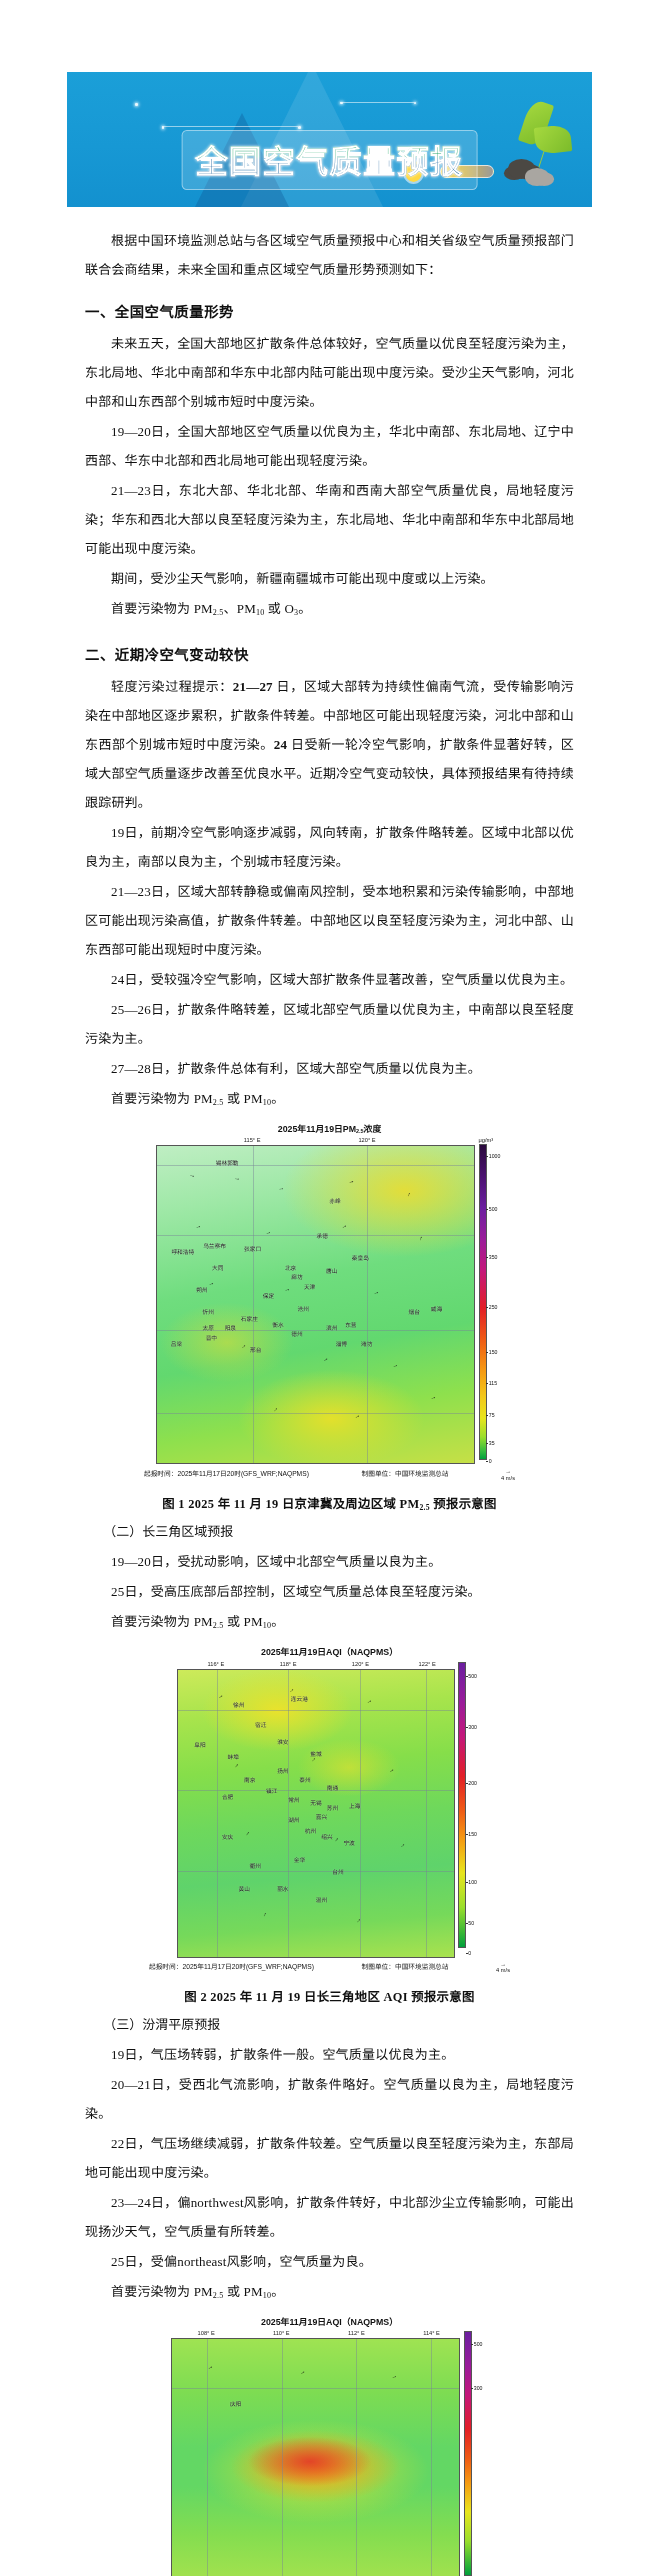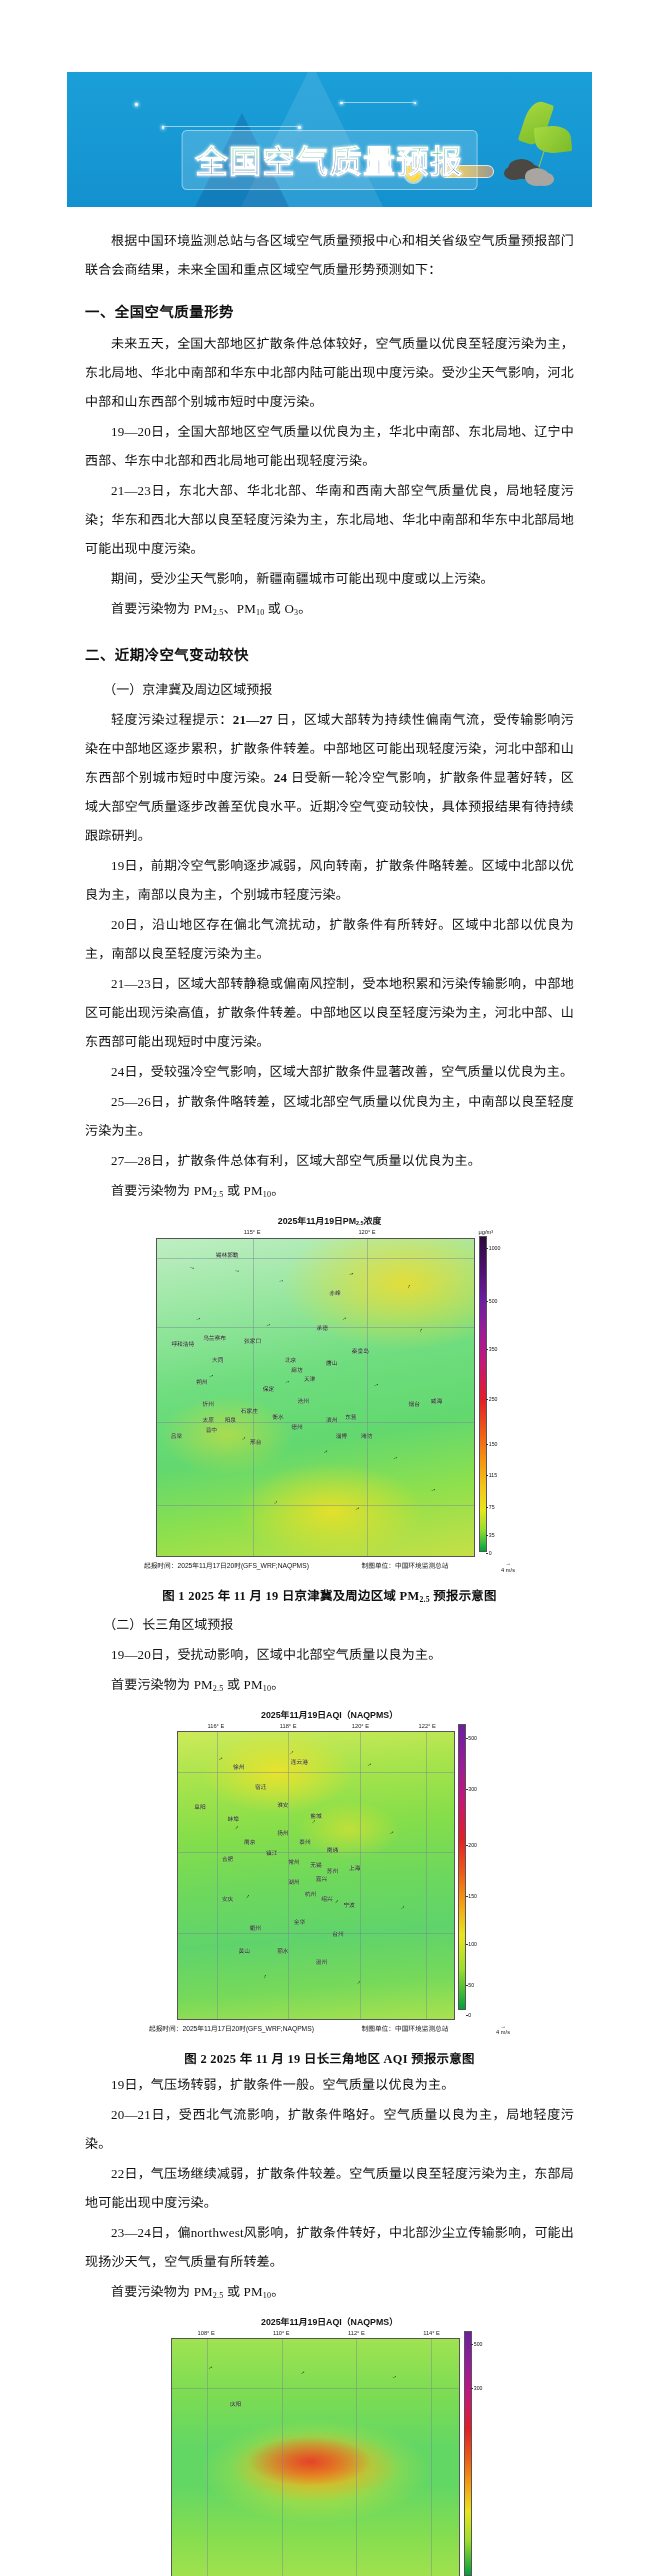--- a/index.html
+++ b/index.html
@@ -249,26 +249,24 @@
     <p class="para">未来五天，全国大部地区扩散条件总体较好，空气质量以优良至轻度污染为主，东北局地、华北中南部和华东中北部内陆可能出现中度污染。受沙尘天气影响，河北中部和山东西部个别城市短时中度污染。</p>
     <p class="para">19—20日，全国大部地区空气质量以优良为主，华北中南部、东北局地、辽宁中西部、华东中北部和西北局地可能出现轻度污染。</p>
     <p class="para">21—23日，东北大部、华北北部、华南和西南大部空气质量优良，局地轻度污染；华东和西北大部以良至轻度污染为主，东北局地、华北中南部和华东中北部局地可能出现中度污染。</p>
     <p class="para">期间，受沙尘天气影响，新疆南疆城市可能出现中度或以上污染。</p>
     <p class="para">
       <span>首要污染物为 PM</span><sub>2.5</sub><span>、PM</span><sub>10</sub><span> 或 O</span><sub>3</sub><span>。</span>
     </p>
 
     <h2 class="h-sec">二、近期冷空气变动较快</h2>
 
-    <h3 class="h-sub">（一）京津冀及周边区域预报</h3>
     <p class="para">
       <span>轻度污染过程提示：</span><span class="bold">21—27</span><span> 日，区域大部转为持续性偏南气流，受传输影响污染在中部地区逐步累积，扩散条件转差。中部地区可能出现轻度污染，河北中部和山东西部个别城市短时中度污染。</span><span class="bold">24</span><span> 日受新一轮冷空气影响，扩散条件显著好转，区域大部空气质量逐步改善至优良水平。近期冷空气变动较快，具体预报结果有待持续跟踪研判。</span>
     </p>
     <p class="para">19日，前期冷空气影响逐步减弱，风向转南，扩散条件略转差。区域中北部以优良为主，南部以良为主，个别城市轻度污染。</p>
-    <p class="para">20日，沿山地区存在偏北气流扰动，扩散条件有所转好。区域中北部以优良为主，南部以良至轻度污染为主。</p>
     <p class="para">21—23日，区域大部转静稳或偏南风控制，受本地积累和污染传输影响，中部地区可能出现污染高值，扩散条件转差。中部地区以良至轻度污染为主，河北中部、山东西部可能出现短时中度污染。</p>
     <p class="para">24日，受较强冷空气影响，区域大部扩散条件显著改善，空气质量以优良为主。</p>
     <p class="para">25—26日，扩散条件略转差，区域北部空气质量以优良为主，中南部以良至轻度污染为主。</p>
     <p class="para">27—28日，扩散条件总体有利，区域大部空气质量以优良为主。</p>
     <p class="para">
       <span>首要污染物为 PM</span><sub>2.5</sub><span> 或 PM</span><sub>10</sub><span>。</span>
     </p>
 
     <figure class="fig">
       <div class="fig-title">
@@ -371,20 +369,21 @@
         <span class="wind-key">→<br><span>4 m/s</span></span>
       </div>
 
       <figcaption class="fig-cap">
         <span>图 1 2025 年 11 月 19 日京津冀及周边区域 PM</span><sub>2.5</sub><span> 预报示意图</span>
       </figcaption>
     </figure>
 
     <h3 class="h-sub">（二）长三角区域预报</h3>
     <p class="para">19—20日，受扰动影响，区域中北部空气质量以良为主。</p>
+    <p class="para">25日，受高压底部后部控制，区域空气质量总体良至轻度污染。</p>
     <p class="para">
       <span>首要污染物为 PM</span><sub>2.5</sub><span> 或 PM</span><sub>10</sub><span>。</span>
     </p>
 
     <figure class="fig">
       <div class="fig-title">2025年11月19日AQI（NAQPMS）</div>
       <div class="map-wrap">
         <div>
           <div class="map-axis-top" style="width:278px;">
             <span style="left:14%;">116° E</span>
@@ -462,24 +461,26 @@
         </div>
       </div>
       <div class="map-foot" style="width:361px;margin:3.1px auto 0 auto;">
         <span>起报时间：2025年11月17日20时(GFS_WRF;NAQPMS)</span>
         <span>制图单位：中国环境监测总站</span>
         <span class="wind-key">→<br><span>4 m/s</span></span>
       </div>
       <figcaption class="fig-cap">图 2 2025 年 11 月 19 日长三角地区 AQI 预报示意图</figcaption>
     </figure>
 
+    <h3 class="h-sub">（三）汾渭平原预报</h3>
     <p class="para">19日，气压场转弱，扩散条件一般。空气质量以优良为主。</p>
     <p class="para">20—21日，受西北气流影响，扩散条件略好。空气质量以良为主，局地轻度污染。</p>
     <p class="para">22日，气压场继续减弱，扩散条件较差。空气质量以良至轻度污染为主，东部局地可能出现中度污染。</p>
     <p class="para">23—24日，偏northwest风影响，扩散条件转好，中北部沙尘立传输影响，可能出现扬沙天气，空气质量有所转差。</p>
+    <p class="para">25日，受偏northeast风影响，空气质量为良。</p>
     <p class="para">
       <span>首要污染物为 PM</span><sub>2.5</sub><span> 或 PM</span><sub>10</sub><span>。</span>
     </p>
 
     <figure class="fig">
       <div class="fig-title">2025年11月19日AQI（NAQPMS）</div>
       <div class="map-wrap">
         <div>
           <div class="map-axis-top" style="width:289px;">
             <span style="left:12%;">108° E</span>

